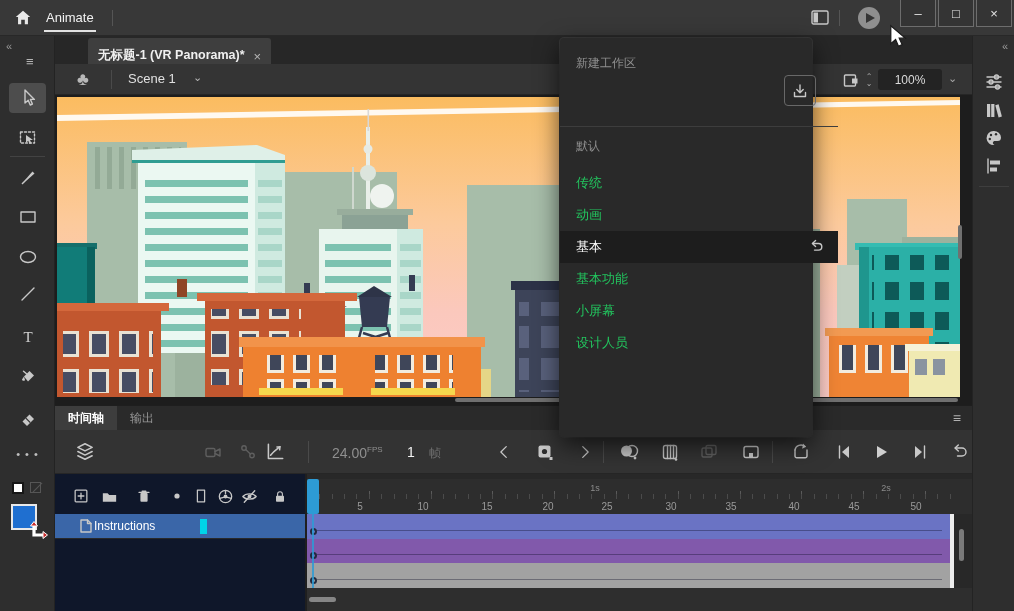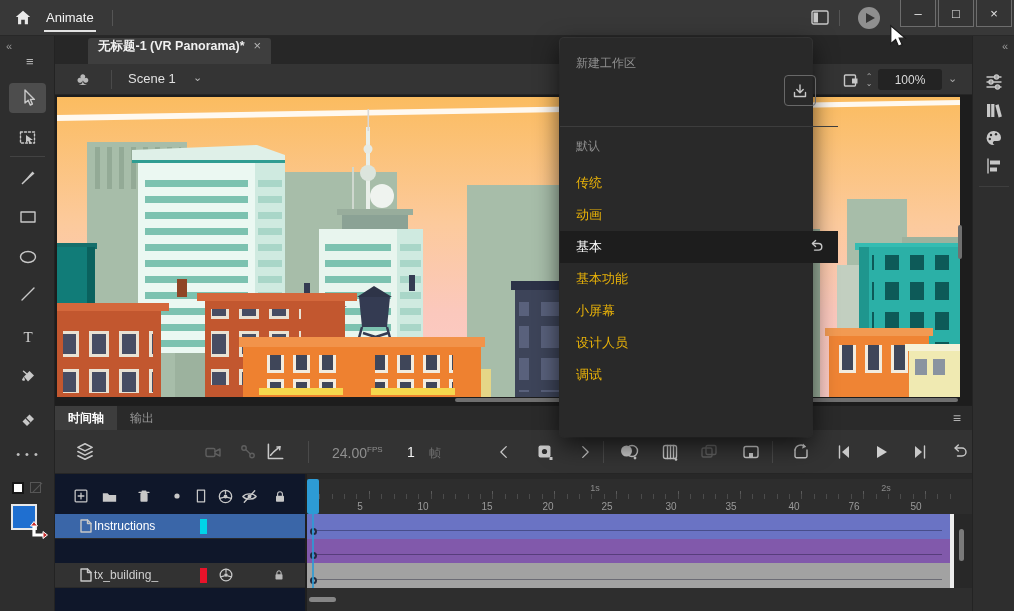--- a/index.html
+++ b/index.html
@@ -42,21 +42,21 @@
 .swFill{position:absolute;left:11px;top:468px;width:26px;height:26px;border:2px solid #e9e9e9}
 .swapArrow{position:absolute;left:27px;top:484px}
 
 .rpanel{position:absolute;right:0;top:36px;width:42px;height:575px;background:#2e2e2e;
   border-left:1px solid #232323;z-index:6}
 .rcollapse{position:absolute;right:7px;top:4px;font-size:11px;color:#9a9a9a;letter-spacing:-1px}
 .ric{position:absolute;left:9px;width:24px;height:24px;display:flex;align-items:center;justify-content:center}
 .rdiv{position:absolute;left:6px;top:150px;width:30px;height:1px;background:#3e3e3e}
 
 .tabbar{position:absolute;left:55px;top:36px;width:917px;height:28px;background:#272727;z-index:5}
-.doctab{position:absolute;left:33px;top:2px;height:26px;background:#3e3e3e;display:flex;align-items:flex-start;
+.doctab{position:absolute;left:33px;top:2px;height:26px;background:#3e3e3e;display:flex;align-items:flex-end;
   padding:0 10px;border-radius:3px 3px 0 0;font-size:12.5px;color:#f0f0f0;font-weight:bold}
 .doctab .close{margin-left:9px;color:#b5b5b5;font-size:13px;font-weight:normal}
 .scenebar{position:absolute;left:55px;top:64px;width:917px;height:31px;background:#343434;
   border-bottom:1px solid #262626;z-index:5}
 .scloverbtn{position:absolute;left:14px;top:3px;width:28px;height:25px;display:flex;align-items:center;justify-content:center;
   color:#b8b8b8;font-size:18px}
 .ssep{position:absolute;left:56px;top:6px;width:1px;height:19px;background:#4a4a4a}
 .sname{position:absolute;left:73px;top:7px;font-size:13px;color:#e0e0e0}
 .schev{position:absolute;left:138px;top:7px;color:#b8b8b8;font-size:11px}
 .clipbtn{position:absolute;left:785px;top:5px;width:22px;height:22px;display:flex;align-items:center;justify-content:center}
@@ -73,21 +73,21 @@
 .wsmenu{position:absolute;left:560px;top:38px;width:252px;height:399px;background:#292929;border-radius:4px;
   box-shadow:0 8px 24px rgba(0,0,0,.65),0 0 0 1px #3a3a3a;z-index:40}
 .wslabel{position:absolute;left:16px;top:17px;font-size:12px;color:#8f8f8f}
 .wsinput{position:absolute;left:15px;top:37px;width:200px;height:31px;background:#232323;border:1px solid #686868;
   border-radius:4px;color:#ececec;font-size:13px;display:flex;align-items:center;padding-left:17px}
 .wssave{position:absolute;left:224px;top:37px;width:32px;height:31px;border:1px solid #686868;border-radius:4px;
   display:flex;align-items:center;justify-content:center}
 .wsdivider{position:absolute;left:0;top:88px;width:278px;height:1px;background:#3d3d3d}
 .wsdefault{position:absolute;left:16px;top:100px;font-size:12px;color:#8f8f8f}
 .wsitems{position:absolute;left:0;top:129px;width:278px}
-.wsitem{height:32px;line-height:32px;padding-left:16px;font-size:13px;color:#eab308;position:relative}
+.wsitem{height:32px;line-height:32px;padding-left:16px;font-size:13px;color:#22c55e;position:relative}
 .wsitem.active{background:#1d1d1d;color:#fff}
 .resetic{position:absolute;right:14px;top:8px}
 
 .timeline{position:absolute;left:55px;top:405px;width:917px;height:206px;background:#0f172a;
   border-top:1px solid #1e1e1e;z-index:5}
 .ttabs{position:absolute;left:0;top:0;width:917px;height:24px;background:#2a2a2a;display:flex}
 .ttab{padding:0 13px;height:24px;line-height:24px;font-size:12px}
 .ttab.active{background:#3d3d3d;color:#fff;font-weight:bold}
 .ttab.idle{color:#969696}
 .tpmenu{position:absolute;right:11px;top:4px;color:#b0b0b0;font-size:14px}
@@ -433,21 +433,20 @@
         <span class="resetic">
           <svg width="17" height="15" viewBox="0 0 17 15">
               <path d="M6 4.5 H11.5 a3.3 3.3 0 0 1 0 6.6 H7.5" class="ico" stroke="#d8d8d8"></path>
               <path d="M8.6 1.6 L5.4 4.5 L8.6 7.4" class="ico" stroke="#d8d8d8"></path>
             </svg>
         </span>
       </div>
       <div class="wsitem">基本功能</div>
       <div class="wsitem">小屏幕</div>
       <div class="wsitem">设计人员</div>
-      <div class="wsitem">调试</div>
     </div>
   </div>
 
   <div class="timeline">
     <div class="ttabs">
       <div class="ttab active">时间轴</div>
       <div class="ttab idle">输出</div>
     </div>
     <div class="tpmenu">≡</div>
 
@@ -606,58 +605,37 @@
         </svg>
     </div>
 
     <div class="lrow sel" style="top:108px;height:25px">
       <svg class="licon" viewBox="0 0 16 16">
           <path d="M3 2 H9.5 L13 5.5 V14 H3 Z" class="ico" stroke="#e8e8e8"></path>
           <path d="M9.5 2 V5.5 H13" class="ico" stroke="#e8e8e8"></path>
         </svg>
       <span class="lname">Instructions</span>
       <span class="lswatch" style="background: rgb(0, 212, 232);"></span>
-    </div>
-    <div class="lrow" style="top:157px;height:25px">
-      <svg class="licon" viewBox="0 0 16 16">
-          <path d="M3 2 H9.5 L13 5.5 V14 H3 Z" class="ico"></path>
-          <path d="M9.5 2 V5.5 H13" class="ico"></path>
-        </svg>
-      <span class="lname">tx_building_</span>
-      <span class="lswatch" style="background: rgb(232, 18, 42);"></span>
-      <span class="lattach">
-        <svg width="18" height="18" viewBox="0 0 20 20">
-            <circle cx="10" cy="10" r="6.5" class="ico"></circle>
-            <circle cx="10" cy="10" r="2" fill="#c8c8c8"></circle>
-            <path d="M10 3.5 V7 M4 12 L8 11 M16 12 L12 11" class="ico"></path>
-          </svg>
-      </span>
-      <span class="llock">
-        <svg width="14" height="16" viewBox="0 0 20 20">
-            <rect x="5" y="9" width="10" height="7.5" rx="1" fill="#b8b8b8"></rect>
-            <path d="M7 9 V7 a3 3 0 0 1 6 0 V9" class="ico"></path>
-          </svg>
-      </span>
     </div>
 
     <div class="farea">
       <div class="ruler">
         <span class="rsec" style="left:288px">1s</span>
         <span class="rsec" style="left:579px">2s</span>
         <div class="ticks5"></div>
         <div class="ticks"></div>
         <span class="rnum" style="left:53px">5</span>
         <span class="rnum" style="left:116px">10</span>
         <span class="rnum" style="left:180px">15</span>
         <span class="rnum" style="left:241px">20</span>
         <span class="rnum" style="left:300px">25</span>
         <span class="rnum" style="left:364px">30</span>
         <span class="rnum" style="left:424px">35</span>
         <span class="rnum" style="left:487px">40</span>
-        <span class="rnum" style="left:547px">76</span>
+        <span class="rnum" style="left:547px">45</span>
         <span class="rnum" style="left:609px">50</span>
         <div class="playhead"></div>
       </div>
       <div class="fspan" style="top: 40px; height: 25px; background: rgb(106, 115, 196);">
         <span class="kf"></span>
       </div>
       <div class="cap" style="top:40px;height:25px"></div>
       <div class="fspan" style="top: 65px; height: 24px; background: rgb(129, 89, 171);">
         <span class="kf"></span>
       </div>

